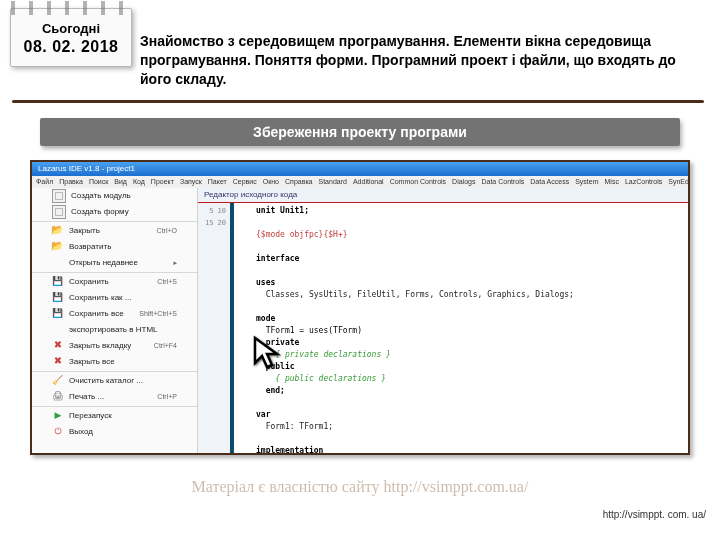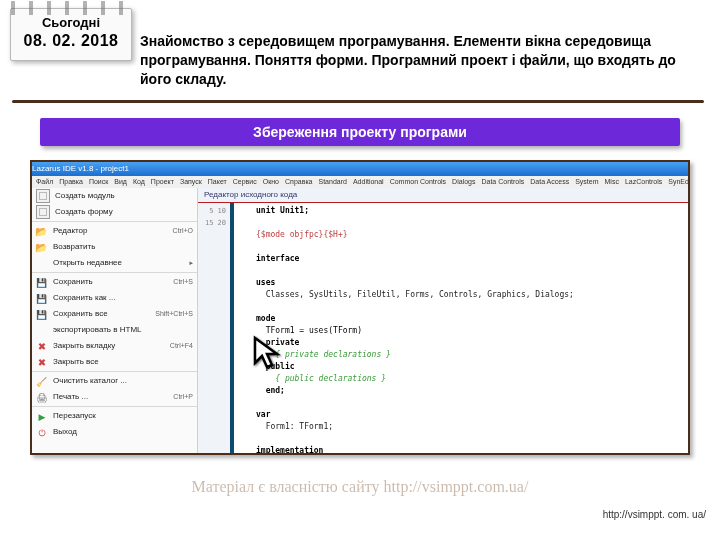--- a/index.html
+++ b/index.html
@@ -1,28 +1,28 @@
 <!DOCTYPE html>
 <html><head>
 <meta charset="utf-8">
 <style>
   body{margin:0;font-family:Arial,sans-serif;background:#fff;width:720px;height:540px;overflow:hidden;position:relative}
-  .card{position:absolute;left:10px;top:8px;width:112px;background:#fafafa;border:1px solid #b8b8b8;border-radius:2px;padding:0 4px 10px;text-align:center;box-shadow:2px 2px 5px rgba(0,0,0,.3)}
+  .card{position:absolute;left:10px;top:8px;width:112px;background:#fafafa;border:1px solid #b8b8b8;border-radius:2px;padding:6px 4px 10px;text-align:center;box-shadow:2px 2px 5px rgba(0,0,0,.3)}
   .card::before{content:"";position:absolute;top:-8px;left:0;right:0;height:14px;background-image:repeating-linear-gradient(90deg,#666 0 4px,transparent 4px 18px);background-size:18px 14px;opacity:.5}
   .card .today{font-size:13px;font-weight:bold;margin:6px 0 2px}
   .card .date{font-size:16px;font-weight:bold;letter-spacing:.5px}
   .title-block{position:absolute;left:140px;top:32px;right:16px;font-size:14px;font-weight:bold;line-height:1.35}
   .hr{position:absolute;left:12px;right:16px;top:100px;height:3px;background:#4a2e1a;border-radius:2px}
-  .bar{position:absolute;left:40px;right:40px;top:118px;height:28px;background:#6d28d9;border-radius:2px;color:#fff;text-align:center;font-weight:bold;font-size:14px;line-height:28px;box-shadow:2px 3px 4px rgba(0,0,0,.3)}
+  .bar{position:absolute;left:40px;right:40px;top:118px;height:28px;background:#737373;border-radius:2px;color:#fff;text-align:center;font-weight:bold;font-size:14px;line-height:28px;box-shadow:2px 3px 4px rgba(0,0,0,.3)}
   .ide{position:absolute;left:30px;top:160px;right:30px;bottom:85px;border:2px solid #4a2e1a;background:#fff;box-shadow:3px 3px 4px rgba(0,0,0,.3);overflow:hidden;font-size:8px}
-  .ide-title{height:14px;background:linear-gradient(180deg,#4aa0f0,#1a6fd0);color:#fff;font-size:8px;line-height:14px}
+  .ide-title{height:14px;background:linear-gradient(180deg,#4aa0f0,#1a6fd0);color:#fff;padding-left:6px;font-size:8px;line-height:14px}
   .ide-menu{height:12px;background:#f0f0f0;border-bottom:1px solid #d0d0d0;display:flex;gap:6px;padding:0 4px;font-size:7px;line-height:12px;color:#333;white-space:nowrap;overflow:hidden}
   .ide-body{position:absolute;top:26px;bottom:0;left:0;right:0;display:flex}
   .file-menu{width:165px;background:#fafafa;border-right:1px solid #d0d0d0;font-size:8px}
-  .fm-item{display:flex;align-items:flex-end;gap:5px;padding:1px 4px;height:14px;line-height:14px;color:#222}
+  .fm-item{display:flex;align-items:flex-start;gap:5px;padding:1px 20px;height:14px;line-height:14px;color:#222}
   .fm-item .ic{width:12px;height:12px;display:inline-flex;align-items:center;justify-content:center;font-size:9px}
   .fm-item .sc{margin-left:auto;color:#666;font-size:7px}
   .fm-sep{height:1px;background:#d8d8d8;margin:1px 0}
   .ic-modul{background:#f2f2f2;border:1px solid #999;position:relative}
   .ic-modul::after{content:"";position:absolute;inset:2px;border:1px solid #bbb}
   .ic-open{color:#d8a838}.ic-open::before{content:"📂";font-size:10px}
   .ic-save{color:#3878d0}.ic-save::before{content:"💾";font-size:9px}
   .ic-close{color:#d04040}.ic-close::before{content:"✖";font-size:10px}
   .ic-broom{color:#e0a030}.ic-broom::before{content:"🧹";font-size:9px}
   .ic-play{color:#30a040}.ic-play::before{content:"▶";font-size:9px}
@@ -87,21 +87,21 @@
           <span class="ic ic-modul ic-modul"></span>
           <span>Создать модуль</span>
         </div>
         <div class="fm-item">
           <span class="ic ic-modul ic-modul"></span>
           <span>Создать форму</span>
         </div>
         <div class="fm-sep"></div>
         <div class="fm-item">
           <span class="ic ic-open"></span>
-          <span>Редактор</span>
+          <span>Закрыть</span>
           <span class="sc">Ctrl+O</span>
         </div>
         <div class="fm-item">
           <span class="ic ic-open"></span>
           <span>Возвратить</span>
         </div>
         <div class="fm-item">
           <span class="ic"></span>
           <span>Открыть недавнее</span>
           <span class="sc">▸</span>

